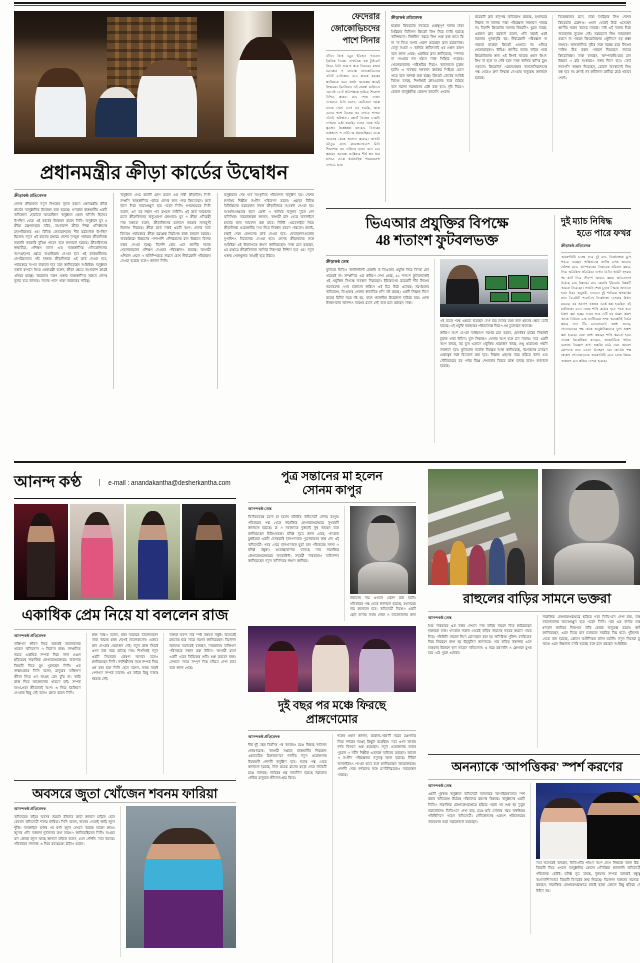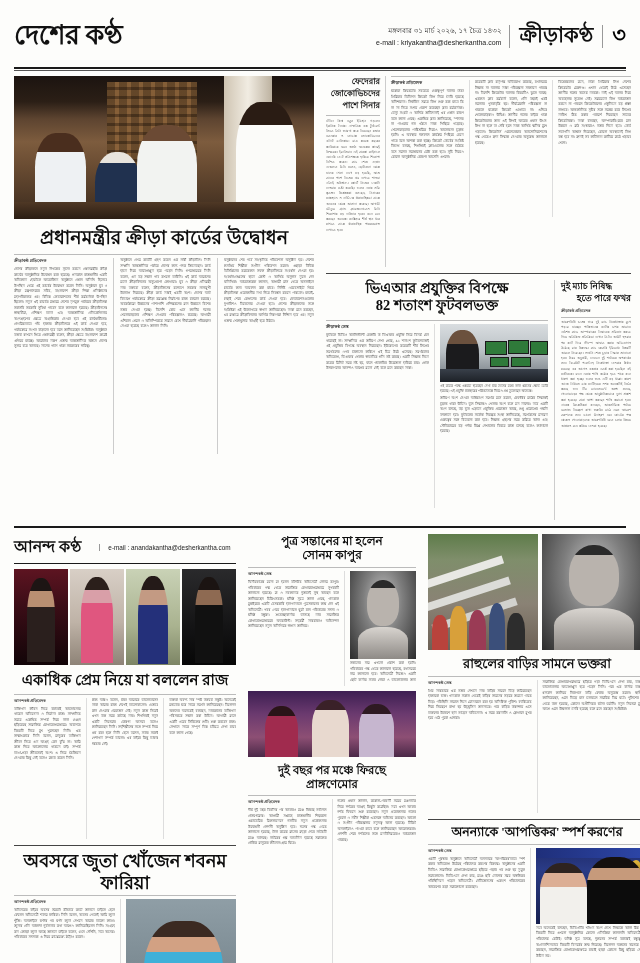--- a/index.html
+++ b/index.html
@@ -125,34 +125,20 @@
   
   .sec-band{display:flex;align-items:center;gap:18px;padding:0 0 2px 0;}
   .sec-logo{font-family:"Liberation Serif",serif;font-weight:bold;font-size:16px;color:#111;}
   .sec-mail{font-size:6.4px;color:#222;padding-left:8px;border-left:1px solid #999;}
 </style>
 </head>
 <body>
 
 <div class="page">
 
-  <div class="masthead">
-    <div class="brand">দেশের কণ্ঠ</div>
-    <div style="display:flex;align-items:center;margin-left:auto;">
-      <div class="mast-mid">
-        <div>মঙ্গলবার ৩১ মার্চ ২০২৬, ১৭ চৈত্র ১৪৩২</div>
-        <div>e-mail : kriyakantha@desherkantha.com</div>
-      </div>
-      <div class="mast-right">
-        <div class="sec-name">ক্রীড়াকণ্ঠ</div>
-        <div class="pg-sep"></div>
-        <div class="pg-num">৩</div>
-      </div>
-    </div>
-  </div>
   <div class="rule-thick"></div>
   <div class="rule-thin"></div>
 
   <div style="display:flex;padding:5px 14px 0 14px;box-sizing:border-box;gap:6px;">
 
     <div style="width:300px;">
       <div class="photo ph-ceremony" style="width:300px;height:143px;">
         <div class="wall"></div>
           <div class="curtain"></div>
         <div class="p1"></div>
@@ -207,21 +193,21 @@
             </div>
           </div>
         </div>
       </div>
 
       <div class="hr-sep" style="margin:6px 0 6px 0;"></div>
 
       <div style="display:flex;gap:6px;">
         <div style="width:222px;">
           <div class="hl" style="font-size:14.5px;">ভিএআর প্রযুক্তির বিপক্ষে</div>
-          <div class="hl" style="font-size:14.5px;margin-bottom:5px;">82 শতাংশ ফুটবলভক্ত</div>
+          <div class="hl" style="font-size:14.5px;margin-bottom:5px;">48 শতাংশ ফুটবলভক্ত</div>
           <div class="hr-light" style="margin-bottom:3px;"></div>
           <div style="display:flex;gap:5px;">
             <div style="width:104px;">
               <div class="byline" style="font-size:4px;">ক্রীড়াকণ্ঠ ডেস্ক</div>
               <div class="col-body" style="height:175px;">ফুটবলে ভিডিও অ্যাসিস্ট্যান্ট রেফারি বা ভিএআর প্রযুক্তি নিয়ে বিতর্ক যেন থামছেই না। সাম্প্রতিক এক জরিপে দেখা গেছে, ৯১ শতাংশ ফুটবলভক্তই এই প্রযুক্তির বিপক্ষে অবস্থান নিয়েছেন। ইউরোপের কয়েকটি শীর্ষ লিগের সমর্থকদের ওপর চালানো জরিপে এই চিত্র উঠে এসেছে। সমর্থকদের অভিযোগ, ভিএআর খেলার স্বাভাবিক গতি নষ্ট করছে। একটি সিদ্ধান্ত নিতে কয়েক মিনিট সময় নষ্ট হয়, ফলে গ্যালারির উত্তেজনা হারিয়ে যায়। গোল উদযাপনের আনন্দও আগের মতো নেই বলে মনে করছেন তারা।</div>
             </div>
             <div style="width:1px;background:#ddd;"></div>
             <div style="width:108px;">
               <div class="photo ph-var" style="width:108px;height:58px;">
                 <div class="person"></div>
@@ -290,21 +276,21 @@
             <div class="col-body" style="height:140px;">রাজ আরও বলেন, যারা আমাকে ভালোবাসেন তারা আমার কাজ দেখেই ভালোবাসেন। গুজবে কান দেওয়ার প্রয়োজন নেই। নতুন কাজ নিয়েই এখন ব্যস্ত সময় কাটছে তার। শিগগিরই নতুন একটি সিনেমার ঘোষণা আসবে বলেও জানিয়েছেন তিনি। সহশিল্পীদের সঙ্গে সম্পর্ক নিয়ে প্রশ্ন করা হলে তিনি হেসে বলেন, সবার সঙ্গেই পেশাগত সম্পর্ক ভালো। এর বাইরে কিছু ভাবার দরকার নেই।</div>
           </div>
           <div style="width:1px;background:#ddd;"></div>
           <div style="width:70px;">
             <div class="col-body" style="height:140px;">ভক্তরা অবশ্য তার স্পষ্ট বক্তব্যে সন্তুষ্ট। অনেকেই মন্তব্যের ঘরে তাকে সমর্থন জানিয়েছেন। বিনোদন অঙ্গনের অনেকেই বলছেন, তারকাদের ব্যক্তিগত পরিসরকে সম্মান করা উচিত। আগামী মাসে একটি ওয়েব সিরিজের শুটিং শুরু করবেন রাজ। সেখানে তাকে সম্পূর্ণ ভিন্ন চরিত্রে দেখা যাবে বলে জানা গেছে।</div>
           </div>
         </div>
 
         <div class="hr-sep" style="margin:6px 0 5px 0;"></div>
 
-        <div class="hl" style="font-size:18px;">অবসরে জুতা খোঁজেন শবনম ফারিয়া</div>
+        <div class="hl" style="font-size:13px;">অবসরে জুতা খোঁজেন শবনম ফারিয়া</div>
         <div class="hr-light" style="margin-bottom:3px;"></div>
         <div style="display:flex;gap:5px;">
           <div style="width:103px;">
             <div class="byline" style="font-size:3.9px;">আনন্দকণ্ঠ প্রতিবেদক</div>
             <div class="col-body" style="height:142px;">অভিনয়ের বাইরে অবসর সময়টা কীভাবে কাটে জানতে চাইলে হেসে ফেলেন অভিনেত্রী শবনম ফারিয়া। তিনি বলেন, অবসর পেলেই আমি জুতা খুঁজি। অনলাইনে ঘণ্টার পর ঘণ্টা জুতা দেখতে আমার ভালো লাগে। জুতার প্রতি আলাদা দুর্বলতার কথা আগেও জানিয়েছিলেন তিনি। সংগ্রহে কত জোড়া জুতা আছে জানতে চাইলে বলেন, গুনে দেখিনি, তবে অনেক। পরিবারের সদস্যরা এ নিয়ে মাঝেমধ্যে ঠাট্টাও করেন।</div>
           </div>
           <div style="width:1px;background:#ddd;"></div>
           <div style="width:110px;">
             <div class="photo ph-saree" style="width:110px;height:142px;">
               <div class="fig"></div>

